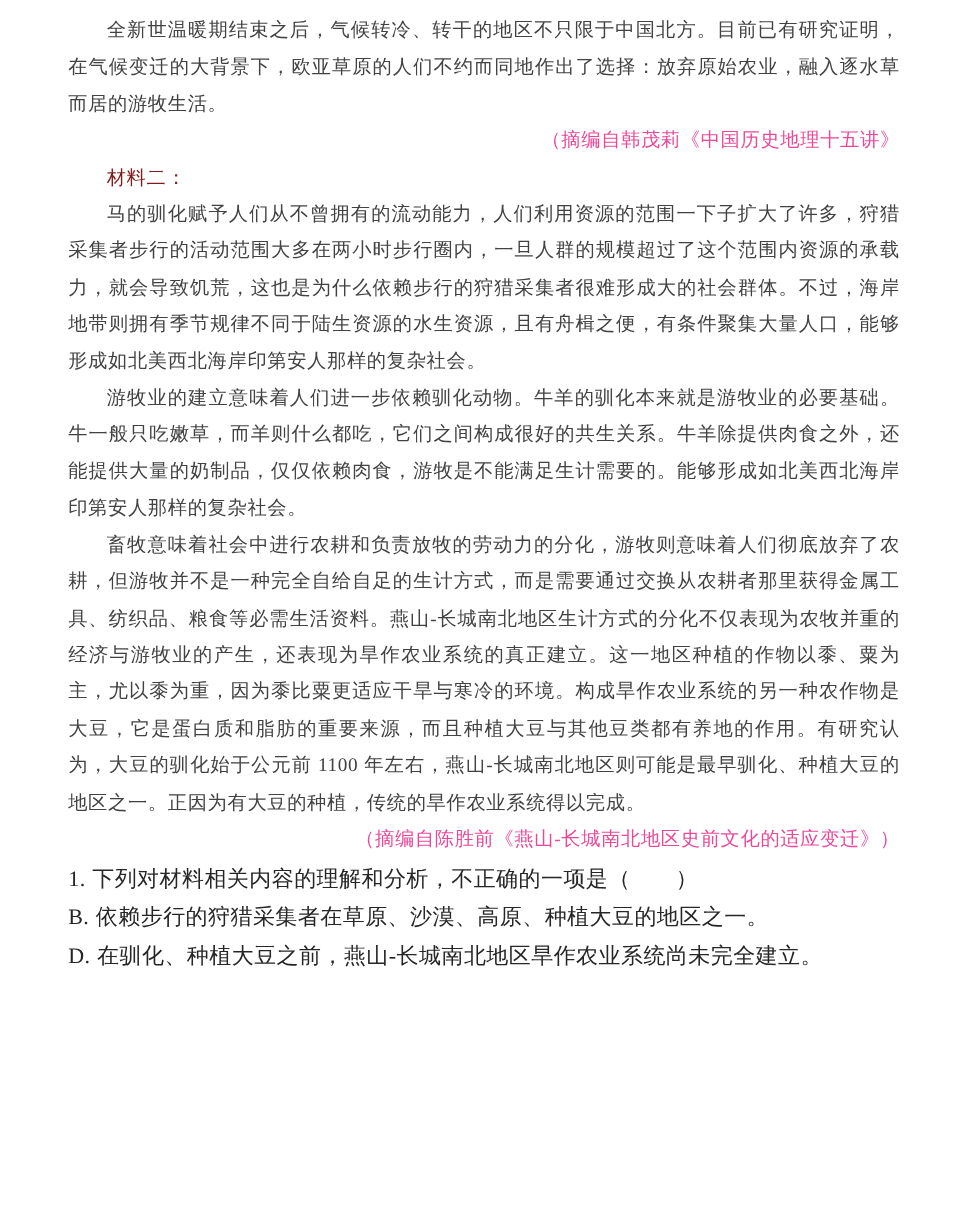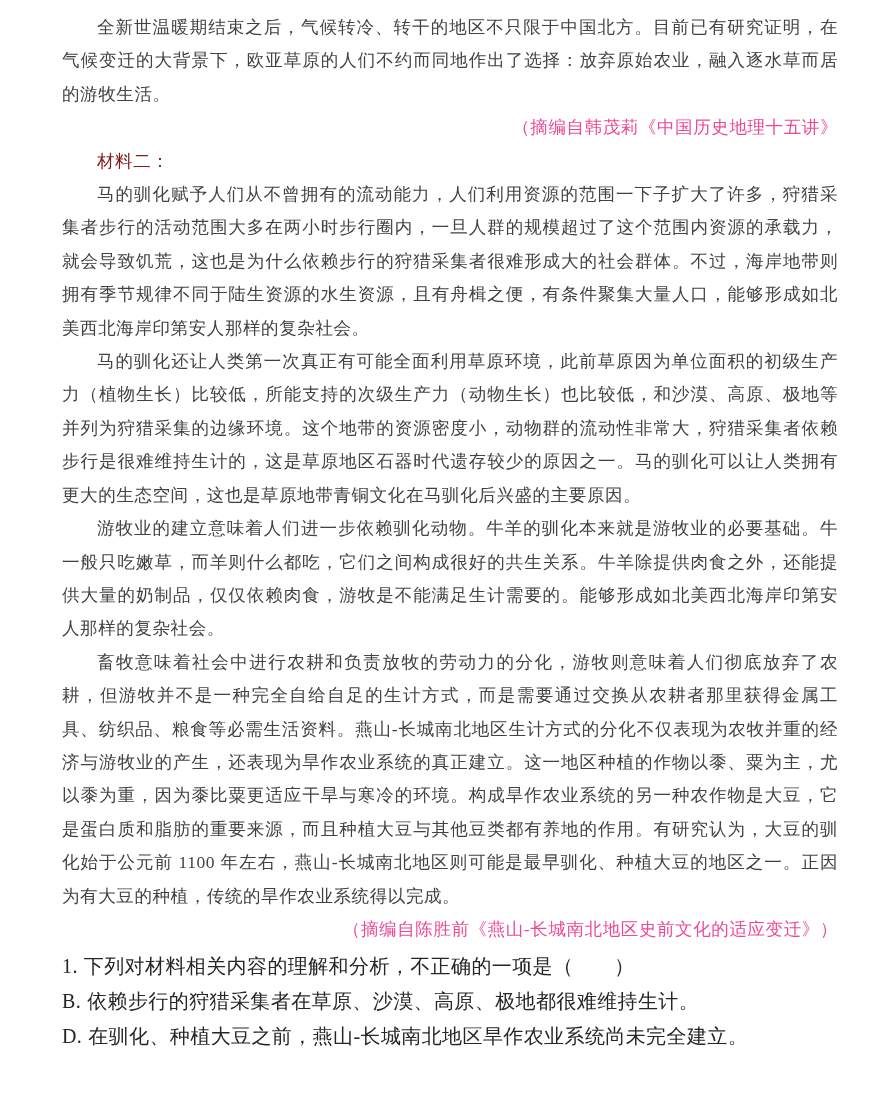--- a/index.html
+++ b/index.html
@@ -6,21 +6,21 @@
     margin: 0;
     padding: 0;
     background: #ffffff;
   }
   .page {
     position: relative;
     width: 872px;
     height: 1097px;
     box-sizing: border-box;
     background: #ffffff;
-    padding: 11px 34px 0 62px;
+    padding: 11px 54px 0 62px;
     overflow: hidden;
     font-family: "Liberation Serif", "DejaVu Serif", serif;
   }
   
   .body-para {
     margin: 0;
     font-size: 17.5px;
     line-height: 33.4px;
     text-align: justify;
     text-indent: 2em;
@@ -65,34 +65,33 @@
 <div class="page">
 
   <section>
     <p class="body-para">全新世温暖期结束之后，气候转冷、转干的地区不只限于中国北方。目前已有研究证明，在气候变迁的大背景下，欧亚草原的人们不约而同地作出了选择：放弃原始农业，融入逐水草而居的游牧生活。</p>
     <p class="citation">（摘编自韩茂莉《中国历史地理十五讲》</p>
   </section>
 
   <section>
     <p class="material-label">材料二：</p>
     <p class="body-para">马的驯化赋予人们从不曾拥有的流动能力，人们利用资源的范围一下子扩大了许多，狩猎采集者步行的活动范围大多在两小时步行圈内，一旦人群的规模超过了这个范围内资源的承载力，就会导致饥荒，这也是为什么依赖步行的狩猎采集者很难形成大的社会群体。不过，海岸地带则拥有季节规律不同于陆生资源的水生资源，且有舟楫之便，有条件聚集大量人口，能够形成如北美西北海岸印第安人那样的复杂社会。</p>
-    <p class="body-para">马的驯化还让人类第一次真正有可能全面利用草原环境，此前草原因为单位面积的初级生产力（植物生长）比较低，所能支持的次级生产力（动物生长）也比较低，和沙漠、高原、极地等并列为狩猎采集的边缘环境。这个地带的资源密度小，动物群的流动性非常大，狩猎采集者依赖步行是很难维持生计的，这是草原地区石器时代遗存较少的原因之一。马的驯化可以让人类拥有更大的生态空间，这也是草原地带青铜文化在马驯化后兴盛的主要原因。</p>
     <p class="body-para">游牧业的建立意味着人们进一步依赖驯化动物。牛羊的驯化本来就是游牧业的必要基础。牛一般只吃嫩草，而羊则什么都吃，它们之间构成很好的共生关系。牛羊除提供肉食之外，还能提供大量的奶制品，仅仅依赖肉食，游牧是不能满足生计需要的。能够形成如北美西北海岸印第安人那样的复杂社会。</p>
     <p class="body-para">畜牧意味着社会中进行农耕和负责放牧的劳动力的分化，游牧则意味着人们彻底放弃了农耕，但游牧并不是一种完全自给自足的生计方式，而是需要通过交换从农耕者那里获得金属工具、纺织品、粮食等必需生活资料。燕山-长城南北地区生计方式的分化不仅表现为农牧并重的经济与游牧业的产生，还表现为旱作农业系统的真正建立。这一地区种植的作物以黍、粟为主，尤以黍为重，因为黍比粟更适应干旱与寒冷的环境。构成旱作农业系统的另一种农作物是大豆，它是蛋白质和脂肪的重要来源，而且种植大豆与其他豆类都有养地的作用。有研究认为，大豆的驯化始于公元前 1100 年左右，燕山-长城南北地区则可能是最早驯化、种植大豆的地区之一。正因为有大豆的种植，传统的旱作农业系统得以完成。</p>
     <p class="citation">（摘编自陈胜前《燕山-长城南北地区史前文化的适应变迁》）</p>
   </section>
 
   <section class="questions">
 
     <div>
       <p class="q-line">
         <span class="num">1.</span><span>下列对材料相关内容的理解和分析，不正确的一项是（　　）</span>
       </p>
       <p class="q-line">
-        <span class="num">B.</span><span>依赖步行的狩猎采集者在草原、沙漠、高原、极地都很难维持生计。</span>
+        <span class="num">B.</span><span>依赖步行的狩猎采集者在草原、沙漠、高原、种植大豆的地区之一。</span>
       </p>
       <p class="q-line">
         <span class="num">D.</span><span>在驯化、种植大豆之前，燕山-长城南北地区旱作农业系统尚未完全建立。</span>
       </p>
     </div>
 
   </section>
 
 </div>
 

